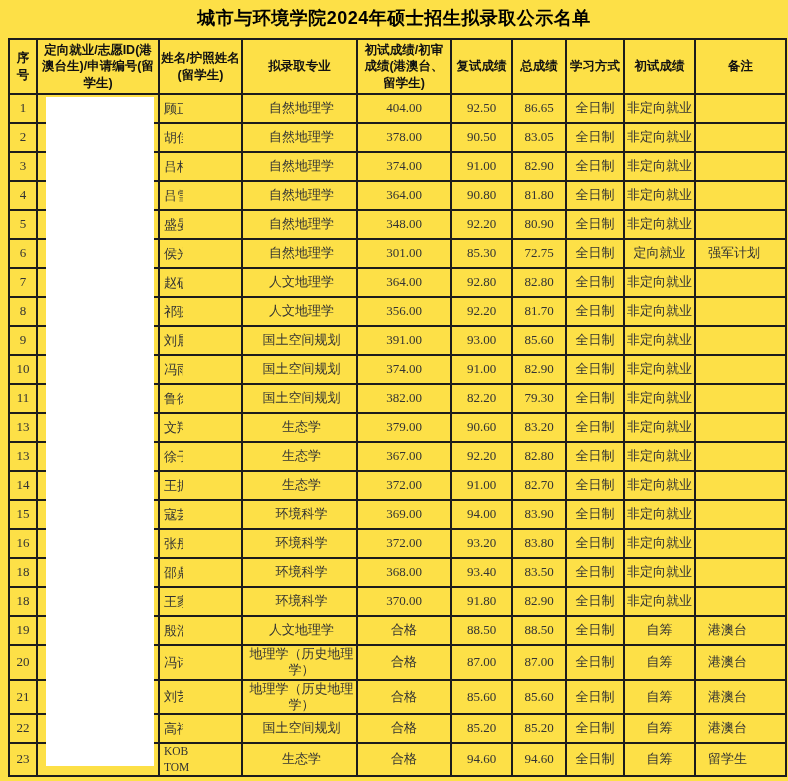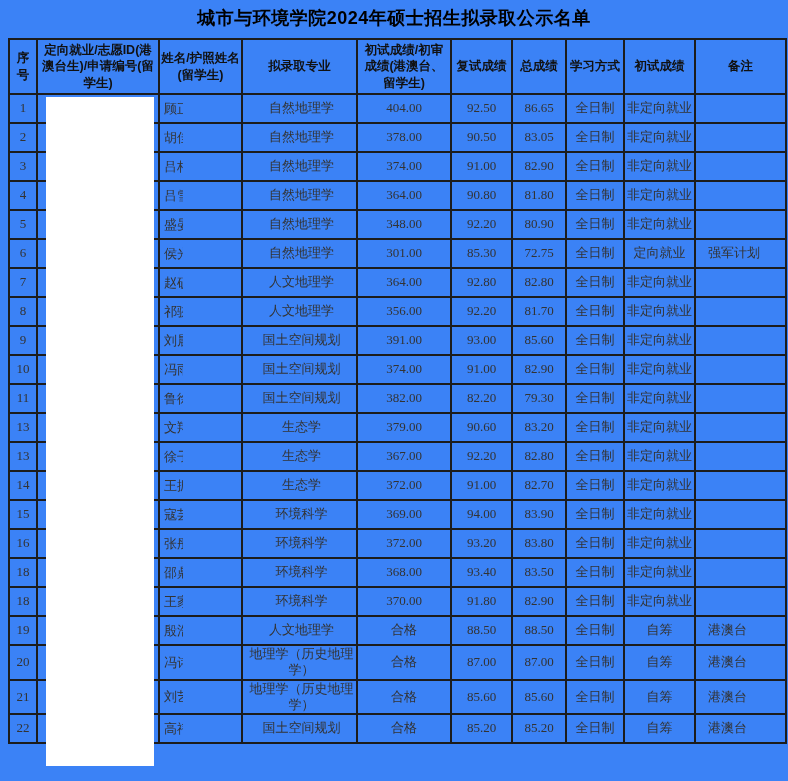--- a/index.html
+++ b/index.html
@@ -1,17 +1,17 @@
 <!DOCTYPE html>
 <html><head>
 <meta charset="utf-8">
 <style>
   html,body{margin:0;padding:0;background:#ffffff;width:788px;height:781px;overflow:hidden;}
   body{font-family:"Liberation Serif","DejaVu Serif",serif;color:#2b2b2b;}
-  .page{position:relative;width:788px;height:781px;background:#3b82f6;}
+  .page{position:relative;width:788px;height:781px;background:#fde047;}
   .title{position:absolute;top:6px;left:0;width:100%;text-align:center;
          font-family:"Liberation Sans","DejaVu Sans",sans-serif;
          font-weight:bold;font-size:18px;color:#000;letter-spacing:0.5px;}
   .tablewrap{position:absolute;left:8px;top:38px;width:777px;}
   table{border-collapse:collapse;table-layout:fixed;width:777px;border-radius:24px;}
   td,th{border:2px solid #1c1c1c;overflow:hidden;vertical-align:middle;
         padding:0 2px;box-sizing:border-box;}
   th{font-family:"Liberation Sans","DejaVu Sans",sans-serif;font-weight:bold;
      font-size:12.5px;line-height:1.3;color:#111;height:55px;text-align:center;padding:1px;}
   td{font-size:13px;line-height:1.25;height:29px;color:#333;}
@@ -317,18 +317,30 @@
             <td class="c-cand"></td>
             <td class="c-name"><span class="name-clip">高祎</span></td>
             <td class="c-major">国土空间规划</td>
             <td class="c-score">合格</td>
             <td class="c-score">85.20</td>
             <td class="c-score">85.20</td>
             <td class="c-mode">全日制</td>
             <td class="c-type">自筹</td>
             <td class="c-remark">港澳台</td>
           </tr>
+          <tr>
+            <td class="c-no">23</td>
+            <td class="c-cand"></td>
+            <td class="c-name"><span class="name-clip latin">KOB TOM</span></td>
+            <td class="c-major">生态学</td>
+            <td class="c-score">合格</td>
+            <td class="c-score">94.60</td>
+            <td class="c-score">94.60</td>
+            <td class="c-mode">全日制</td>
+            <td class="c-type">自筹</td>
+            <td class="c-remark">留学生</td>
+          </tr>
         </tbody>
     </table>
 
     <div class="redaction red-cand" style="left:38px;top:59px;"></div>
   </div>
 </div>
 
 </body></html>

